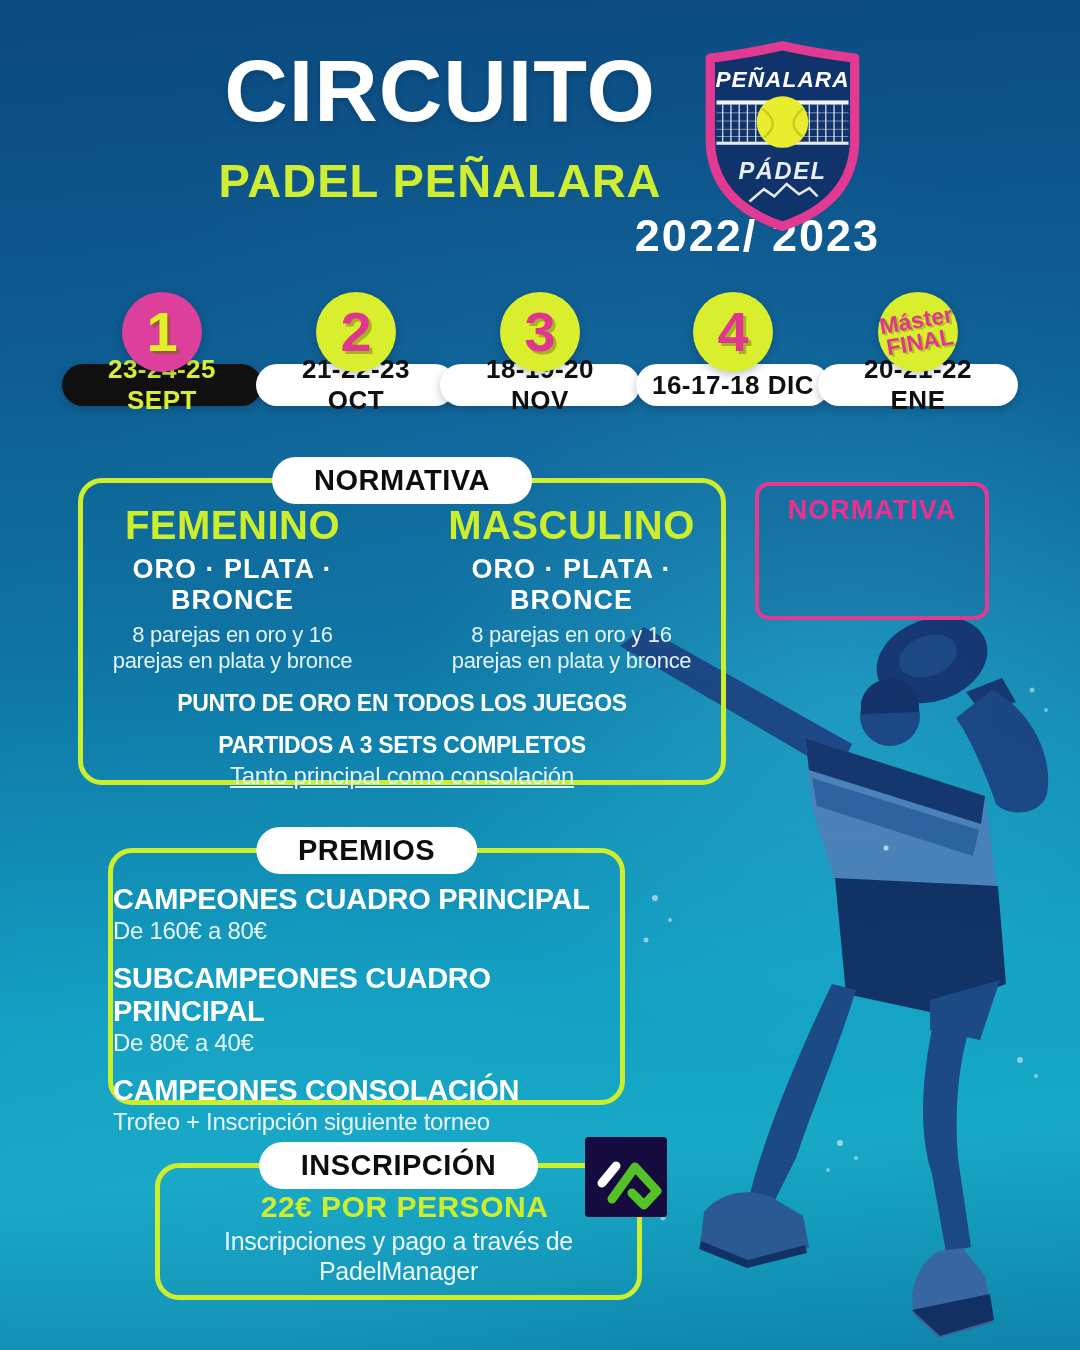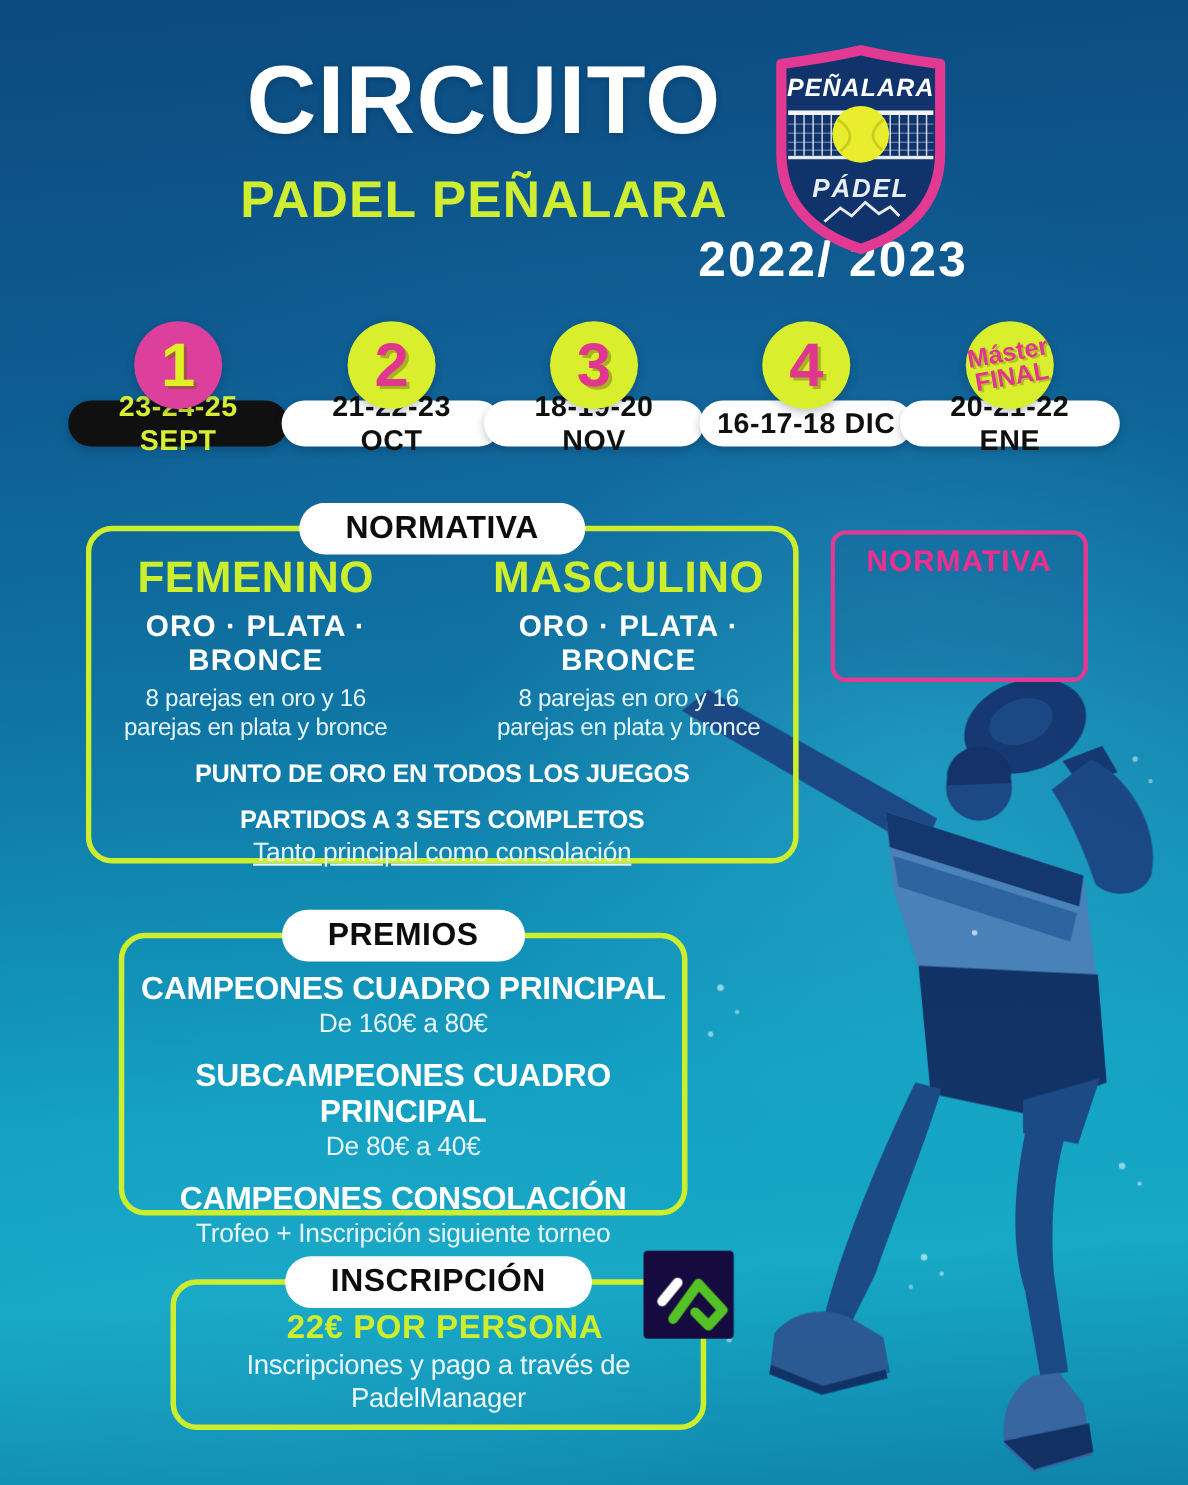--- a/index.html
+++ b/index.html
@@ -69,21 +69,21 @@
 
   .normativa {
     position:absolute; left:755px; top:482px; width:234px; height:138px; z-index:2;
     border:4px solid #e23a92; border-radius:14px; text-align:center;
     background:rgba(25,45,110,.12); padding-top:9px;
   }
   .normativa-title { font-size:27px; font-weight:800; letter-spacing:1px; color:#ef2f90; }
   .normativa-text  { font-size:22px; letter-spacing:-.5px; color:#d9f1f8; line-height:1.22;
                      margin-top:3px; white-space:pre-line; }
 
-  .premios { left:108px; top:848px; width:517px; height:257px; text-align:center; color:#fff; padding-top:30px; }
+  .premios { left:108px; top:848px; width:517px; height:257px; color:#fff; padding-top:30px; }
   .premio-title { font-size:29px; font-weight:800; letter-spacing:-.3px; }
   .premio-detail{ font-size:24px; letter-spacing:-.3px; color:#e6f5fa; margin-top:1px; }
   .premio-item + .premio-item { margin-top:17px; }
 
   .inscripcion { left:155px; top:1163px; width:487px; height:137px; text-align:center; }
   .ins-price { font-size:30px; font-weight:800; letter-spacing:.5px; color:#cdee2d; margin-top:22px;padding-left:12px; }
   .ins-detail{ font-size:25px; letter-spacing:-.3px; color:#eaf7fb; line-height:1.18;
                margin-top:3px; white-space:pre-line; }
 
   .pm-logo { position:absolute; left:585px; top:1137px; width:82px; height:80px;

